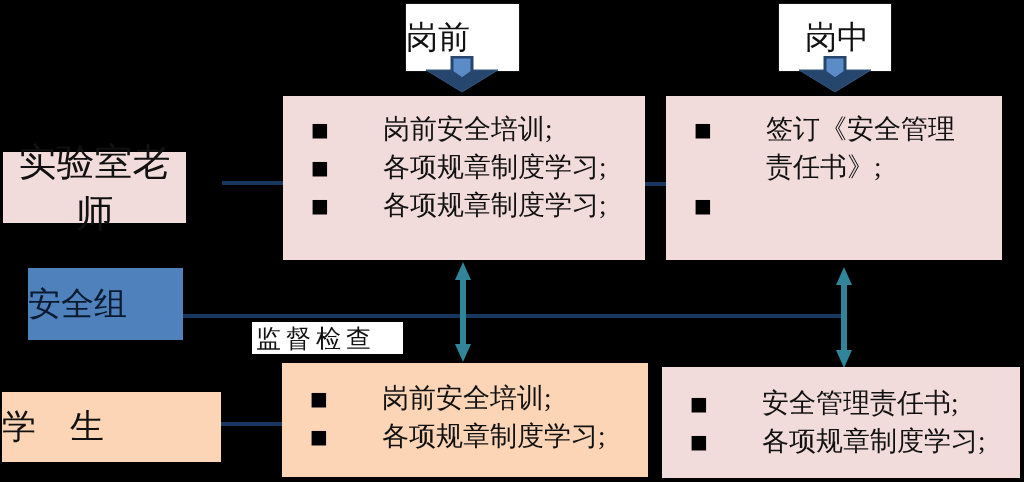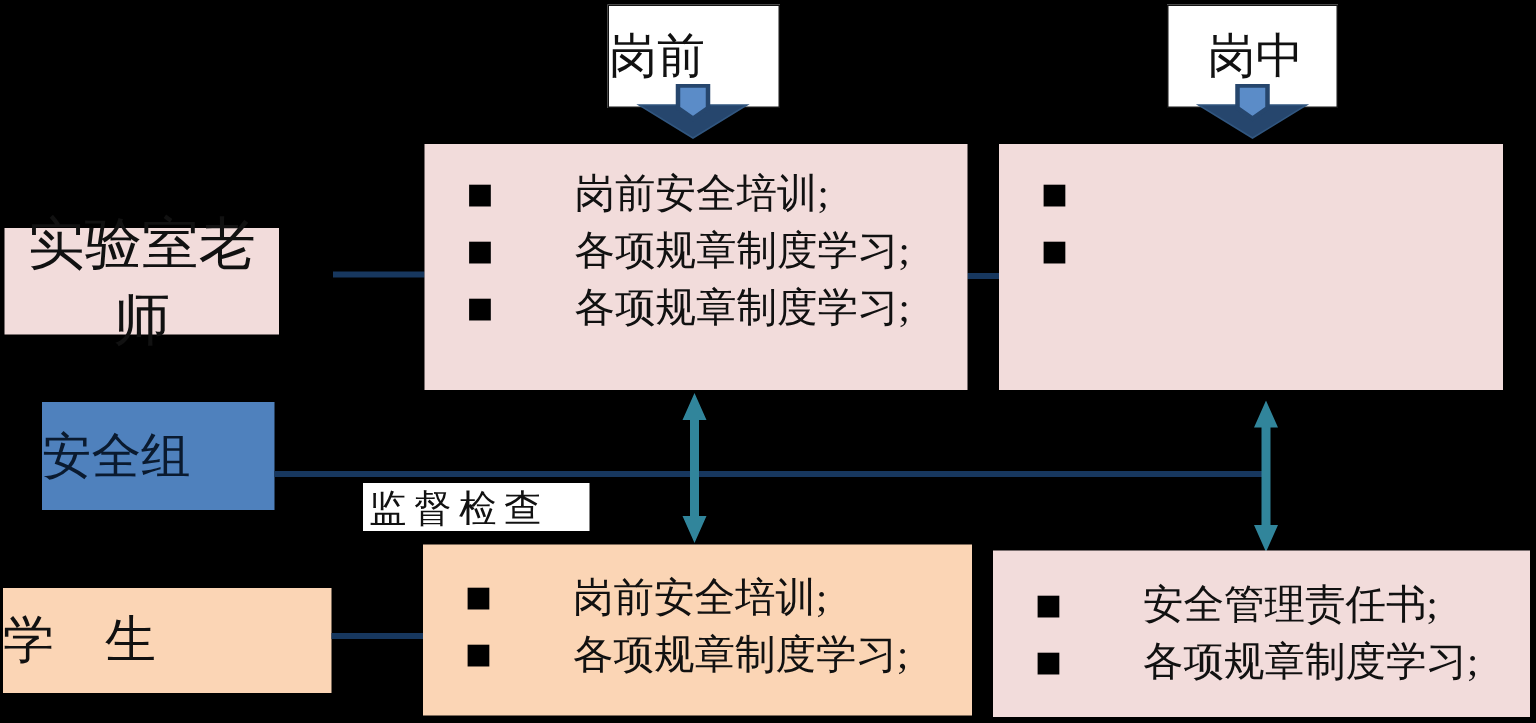--- a/index.html
+++ b/index.html
@@ -12,21 +12,21 @@
   .label-box{display:flex;align-items:center;justify-content:flex-start;text-align:center;}
   .pink{background:#f2dcdb;}
   .orange{background:#fbd5b5;}
   .blue{background:#4f81bd;}
   .white{background:#ffffff;}
   .actor-teacher{left:3px;top:152px;width:183px;height:71px;font-size:38px;font-family:Liberation Serif, serif;}
   .actor-safety{left:28px;top:268px;width:155px;height:72px;font-size:33px;color:#0a1a2f;}
   .actor-student{left:2px;top:392px;width:219px;height:70px;font-size:34px;}
   .tag-pre{left:405px;top:3px;width:115px;height:69px;font-size:32px;border:1px solid #141414;}
   .tag-on{left:778px;top:3px;width:114px;height:69px;font-size:32px;border:1px solid #141414;padding-left:26px;}
-  .tag-supervision{left:242px;top:322px;width:151px;height:32px;font-size:25px;letter-spacing:5px;padding-left:4px;}
+  .tag-supervision{left:252px;top:322px;width:151px;height:32px;font-size:25px;letter-spacing:5px;padding-left:4px;}
   
   .content-box{padding:14px 24px 0 28px;}
   .box-teacher-pre{left:283px;top:96px;width:362px;height:164px;}
   .box-teacher-on{left:666px;top:96px;width:336px;height:164px;padding-right:28px;}
   .box-student-pre{left:282px;top:363px;width:366px;height:114px;padding-top:16px;}
   .box-student-on{left:662px;top:367px;width:358px;height:111px;padding-top:17px;}
   .li{display:flex;align-items:flex-start;line-height:38px;}
   .bullet{font-size:19px;width:24px;flex:0 0 24px;line-height:38px;
           font-family:"DejaVu Sans",sans-serif;color:#000;}
   .li-text{margin-left:48px;font-size:27px;flex:1;}
@@ -109,20 +109,21 @@
     </div>
     <div class="li">
       <span class="bullet">■</span>
       <span class="li-text">各项规章制度学习;</span>
     </div>
   </div>
 
   <div class="abs pink content-box box-teacher-on">
     <div class="li">
       <span class="bullet">■</span>
+      <span class="li-text">签订《安全管理责任书》;</span>
     </div>
     <div class="li">
       <span class="bullet">■</span>
     </div>
   </div>
 
   <div class="abs orange content-box box-student-pre">
     <div class="li">
       <span class="bullet">■</span>
       <span class="li-text">岗前安全培训;</span>

